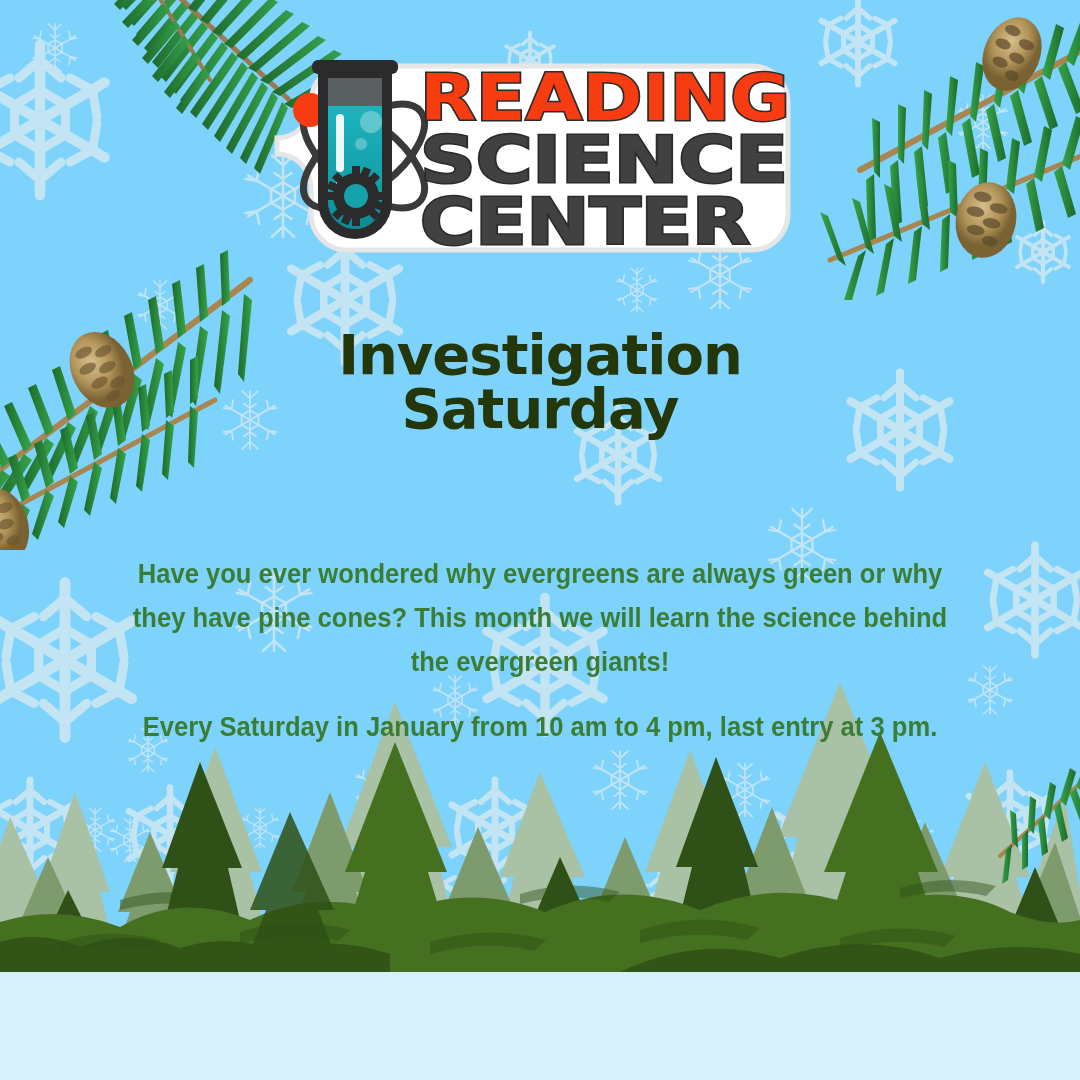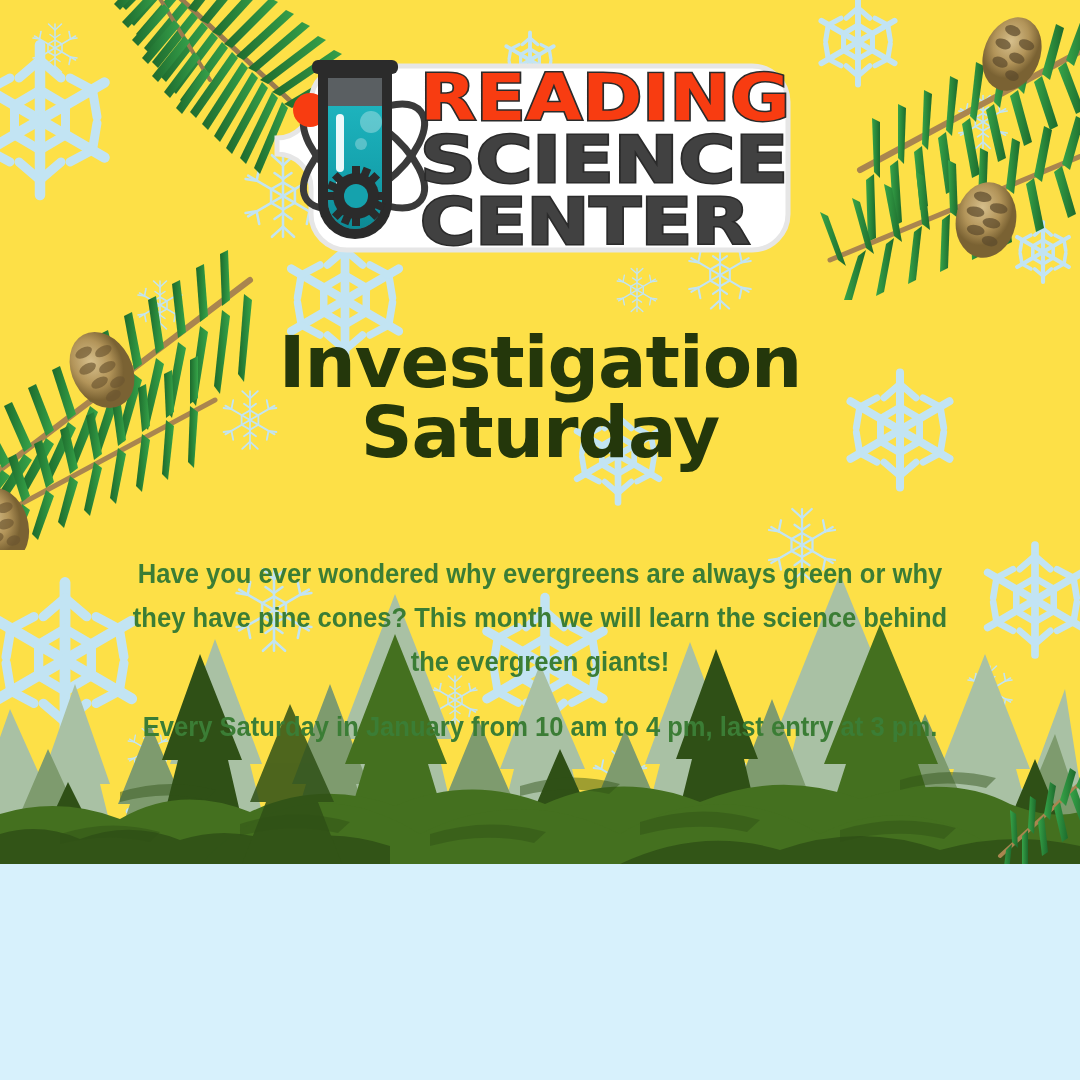--- a/index.html
+++ b/index.html
@@ -3,37 +3,37 @@
 <meta charset="utf-8">
 <style>
   html,body{margin:0;padding:0;}
   body{
     width:1080px;height:1080px;
     font-family:"Liberation Sans",sans-serif;
     background:#d7f1fc;
     overflow:hidden;
   }
   #poster{
-    position:relative;width:1080px;height:864px;
-    background:#fde047;overflow:hidden;text-decoration:underline;
+    position:relative;width:1080px;height:972px;
+    background:#7dd3fc;overflow:hidden;text-decoration:underline;
   }
   .layer{position:absolute;top:0;left:0;width:1080px;height:1080px;}
   .snowfield{z-index:1;pointer-events:none;}
   .branch{position:absolute;z-index:3;}
   .forest{position:absolute;left:0;bottom:0;width:1080px;height:330px;z-index:4;}
 
   
   #logo{position:absolute;left:272px;top:48px;width:540px;height:215px;z-index:6;}
 
   
   #headline{
     position:absolute;left:0;top:328px;width:1080px;z-index:7;
     text-align:center;color:#24370b;
     font-family:"DejaVu Sans",sans-serif;
-    font-weight:bold;font-size:72px;line-height:0.97;
+    font-weight:bold;font-size:56px;line-height:0.97;
     letter-spacing:-1px;
   }
   #headline .l2{display:block;}
 
   #body-copy{
     position:absolute;left:90px;top:552px;width:900px;z-index:7;
     text-align:center;color:#3b7d35;
     font-family:"Liberation Sans",sans-serif;
     font-weight:bold;font-size:27.5px;line-height:44px;
     transform:scaleX(0.93);transform-origin:center top;

